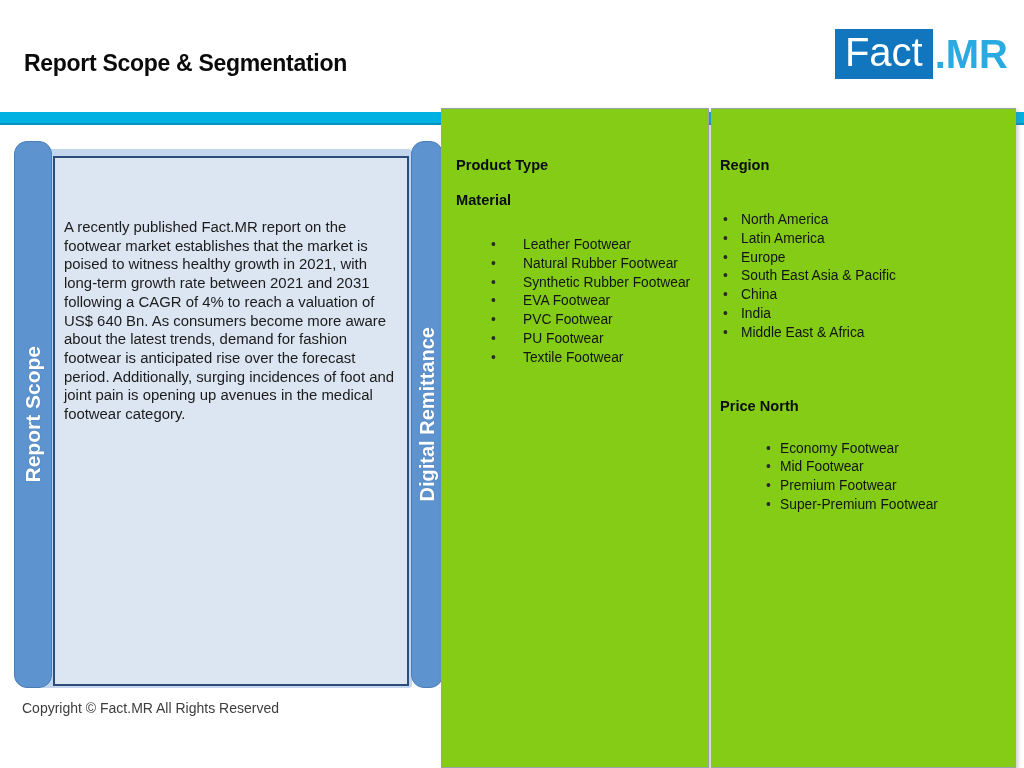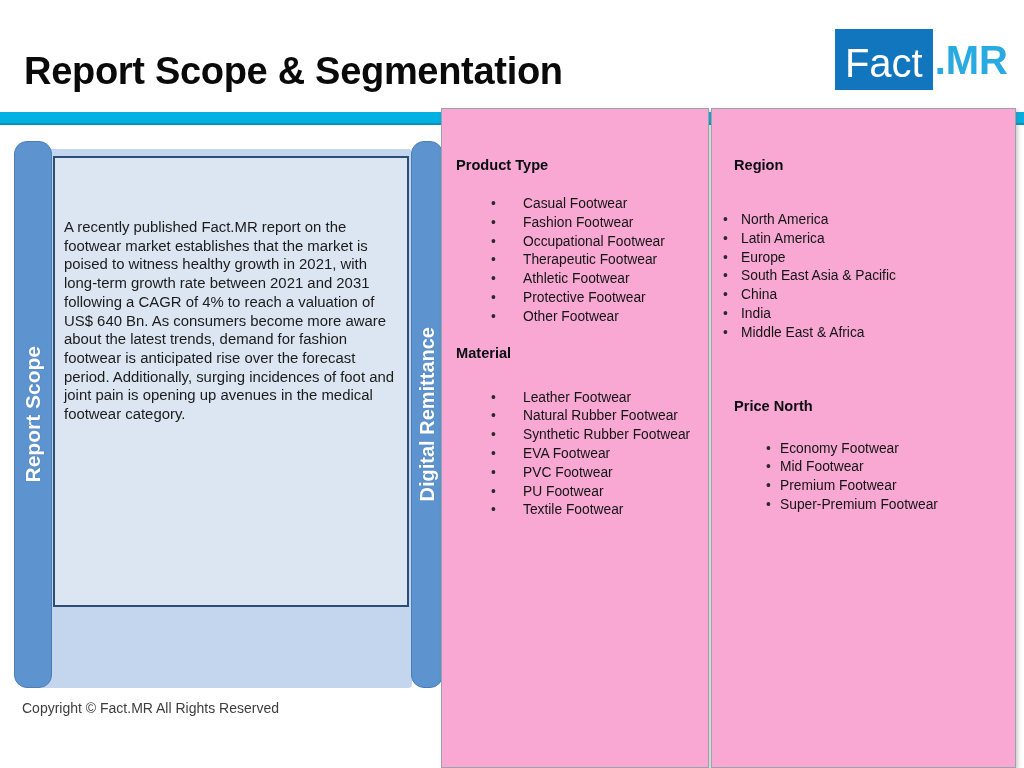--- a/index.html
+++ b/index.html
@@ -5,26 +5,26 @@
   * { margin:0; padding:0; box-sizing:border-box; }
   html,body { width:1024px; height:768px; }
   body {
     position:relative; overflow:hidden; background:#ffffff;
     font-family:"Liberation Sans", sans-serif; color:#111;
   }
 
   
   .title {
     position:absolute; left:24px; top:50px;
-    font-size:38px; font-weight:700; color:#0a0a0a; letter-spacing:-0.3px;
+    font-size:23px; font-weight:700; color:#0a0a0a; letter-spacing:-0.3px;
   }
   .logo { position:absolute; top:29px; right:16px; display:flex; align-items:center; }
   .logo-fact {
     display:inline-block; background:#1276be; color:#ffffff;
-    font-size:40px; font-weight:400; line-height:1.05; padding:13px 10px 6px 10px;
+    font-size:40px; font-weight:400; line-height:1.05; padding:2px 10px 6px 10px;
   }
   .logo-mr { color:#29abe2; font-size:40px; font-weight:700; line-height:1.05; padding-left:2px; }
 
   .accent-bar {
     position:absolute; left:0; top:112px; width:1024px; height:13px;
     background:#00b1e1; border-bottom:2px solid #0793be; z-index:0;
   }
 
   
   .back-rect {
@@ -38,37 +38,37 @@
   }
   .tab-left { left:14px; top:141px; width:38px; height:547px; }
   .tab-mid  { left:411px; top:141px; width:32px; height:547px; }
   .tab-text {
     writing-mode:vertical-rl; transform:rotate(180deg);
     color:#ffffff; font-weight:700; font-size:21px; white-space:nowrap;
     text-shadow:0 0 1px rgba(30,60,100,0.4);
   }
   .tab-mid .tab-text { font-size:20px; }
   .scope-panel {
-    position:absolute; left:53px; top:156px; width:356px; height:451px;
+    position:absolute; left:53px; top:156px; width:356px; height:530px;
     background:#dce6f2; border:2px solid #2c4d77; z-index:3;
   }
   .scope-text {
     padding:60px 8px 0 9px; font-size:14.9px; line-height:18.7px; color:#1b1b1b;
   }
 
   
   .seg-box {
-    position:absolute; top:108px; height:660px; background:#f9a8d4;
+    position:absolute; top:108px; height:660px; background:#84cc16;
     border:1px solid #9aa2aa; z-index:4;
     box-shadow:2px 2px 4px rgba(110,110,110,0.35);
   }
   .seg-box-a { left:441px; width:268px; }
   .seg-box-b { left:711px; width:305px; }
   .seg-heading { font-weight:700; font-size:14.6px; color:#0a0d12; line-height:18px; margin-left:14px; }
-  .seg-box-b .seg-heading { margin-left:22px; }
+  .seg-box-b .seg-heading { margin-left:8px; }
   .h-first { margin-top:47px; }
   .h-material { margin-top:17px; }
   .h-price { margin-top:54px; }
   .seg-list { list-style:none; }
   .seg-list li {
     position:relative; font-size:13.8px; line-height:18.8px; color:#141414;
   }
   .seg-list li::before { content:"\2022"; position:absolute; color:#2a2a2a; }
   .list-product  { margin-top:21px; }
   .list-material { margin-top:27px; }
@@ -107,29 +107,20 @@
 <div class="scope-panel">
   <p class="scope-text">A recently published Fact.MR report on the footwear market establishes that the market is poised to witness healthy growth in 2021, with long-term growth rate between 2021 and 2031 following a CAGR of 4% to reach a valuation of US$ 640 Bn. As consumers become more aware about the latest trends, demand for fashion footwear is anticipated rise over the forecast period. Additionally, surging incidences of foot and joint pain is opening up avenues in the medical footwear category.</p>
 </div>
 
 <div class="tab tab-mid">
   <span class="tab-text">Digital Remittance</span>
 </div>
 
 <section class="seg-box seg-box-a">
   <div class="seg-heading h-first">Product Type</div>
-  <ul class="seg-list list-a list-product">
-      <li>Casual Footwear</li>
-      <li>Fashion Footwear</li>
-      <li>Occupational Footwear</li>
-      <li>Therapeutic Footwear</li>
-      <li>Athletic Footwear</li>
-      <li>Protective Footwear</li>
-      <li>Other Footwear</li>
-    </ul>
   <div class="seg-heading h-material">Material</div>
   <ul class="seg-list list-a list-material">
       <li>Leather Footwear</li>
       <li>Natural Rubber Footwear</li>
       <li>Synthetic Rubber Footwear</li>
       <li>EVA Footwear</li>
       <li>PVC Footwear</li>
       <li>PU Footwear</li>
       <li>Textile Footwear</li>
     </ul>

